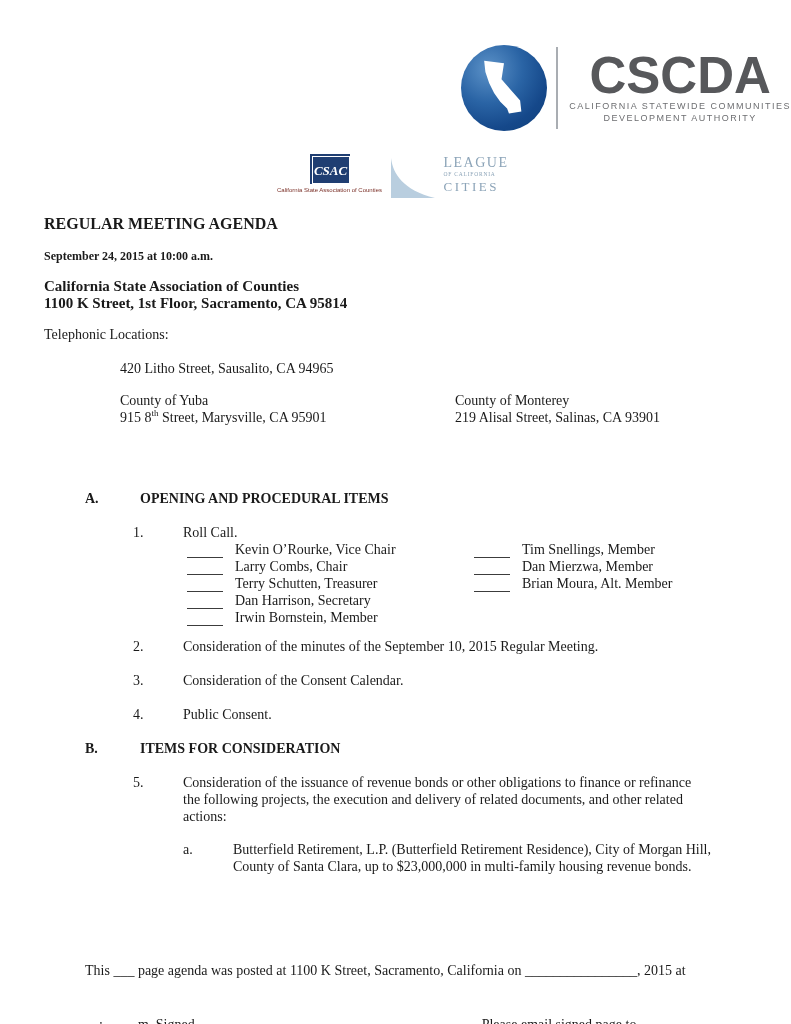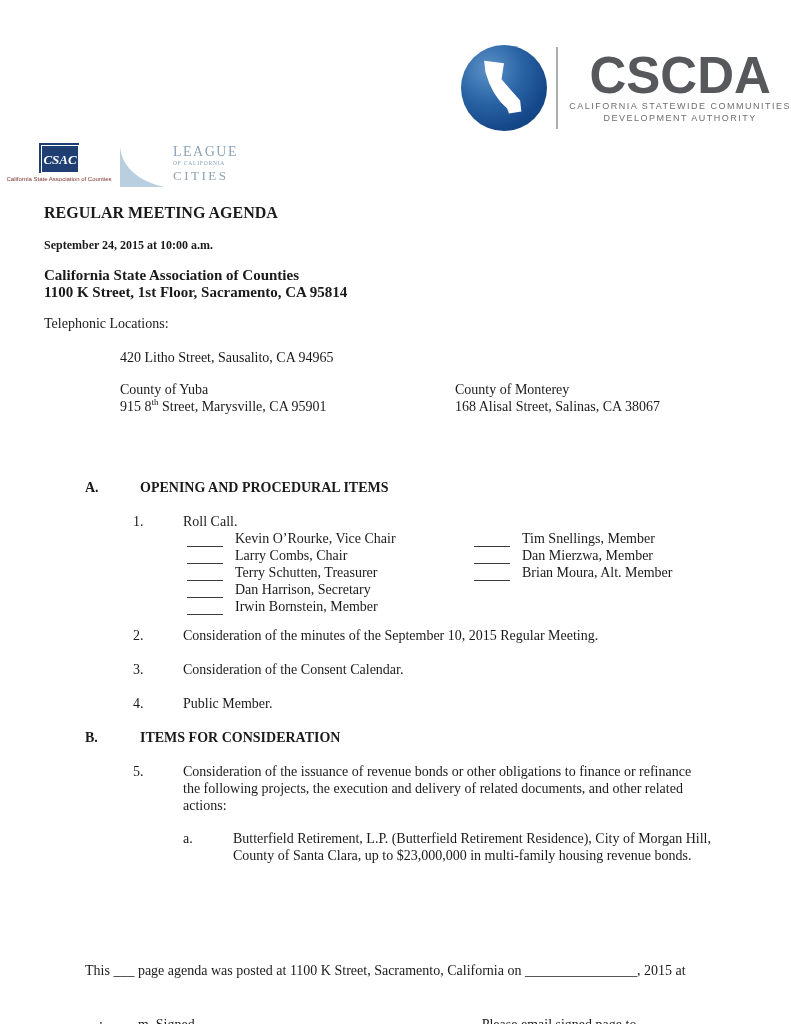--- a/index.html
+++ b/index.html
@@ -34,23 +34,23 @@
     font-weight:bold;font-size:51px;line-height:48px;
     letter-spacing:0px;color:#57585b;
   }
   .tagline{
     font-family:"Liberation Sans", sans-serif;
     font-size:9px;line-height:12px;letter-spacing:1.5px;
     color:#6d6e71;text-align:center;white-space:nowrap;
   }
 
   .logos-row{
-    margin-top:12px;
-    display:flex;align-items:flex-start;
-    gap:14px;padding-left:16px;
+    margin-top:23px;
+    display:flex;justify-content:center;align-items:flex-start;
+    gap:14px;padding-left:4px;
   }
   .csac-block{display:flex;flex-direction:column;align-items:center;width:86px;}
   .csac-box{
     width:40px;height:30px;background:#1f3e72;padding:2px;box-sizing:border-box;
   }
   .csac-inner{
     width:100%;height:100%;border:1px solid #ffffff;
     display:flex;align-items:center;justify-content:center;
   }
   .csac-acronym{
@@ -156,21 +156,21 @@
 
   <div class="loc-wrap">
     <div class="sausalito">420 Litho Street, Sausalito, CA 94965</div>
     <div class="county-row">
       <div>
         <div>County of Yuba</div>
         <div><span>915 8</span><sup>th</sup><span> Street, Marysville, CA 95901</span></div>
       </div>
       <div>
         <div>County of Monterey</div>
-        <div>168 Alisal Street, Salinas, CA 38067</div>
+        <div>219 Alisal Street, Salinas, CA 93901</div>
       </div>
     </div>
   </div>
 
   <div class="agenda">
 
     <div class="section-row">
       <span>A.</span>
       <span>OPENING AND PROCEDURAL ITEMS</span>
     </div>
@@ -225,21 +225,21 @@
       <span class="item-text">Consideration of the minutes of the September 10, 2015 Regular Meeting.</span>
     </div>
 
     <div class="item-row">
       <span>3.</span>
       <span class="item-text">Consideration of the Consent Calendar.</span>
     </div>
 
     <div class="item-row">
       <span>4.</span>
-      <span class="item-text">Public Member.</span>
+      <span class="item-text">Public Consent.</span>
     </div>
 
     <div class="section-row">
       <span>B.</span>
       <span>ITEMS FOR CONSIDERATION</span>
     </div>
 
     <div class="item-row item5">
       <span>5.</span>
       <span class="item-text">Consideration of the issuance of revenue bonds or other obligations to finance or refinance the following projects, the execution and delivery of related documents, and other related actions:</span>

